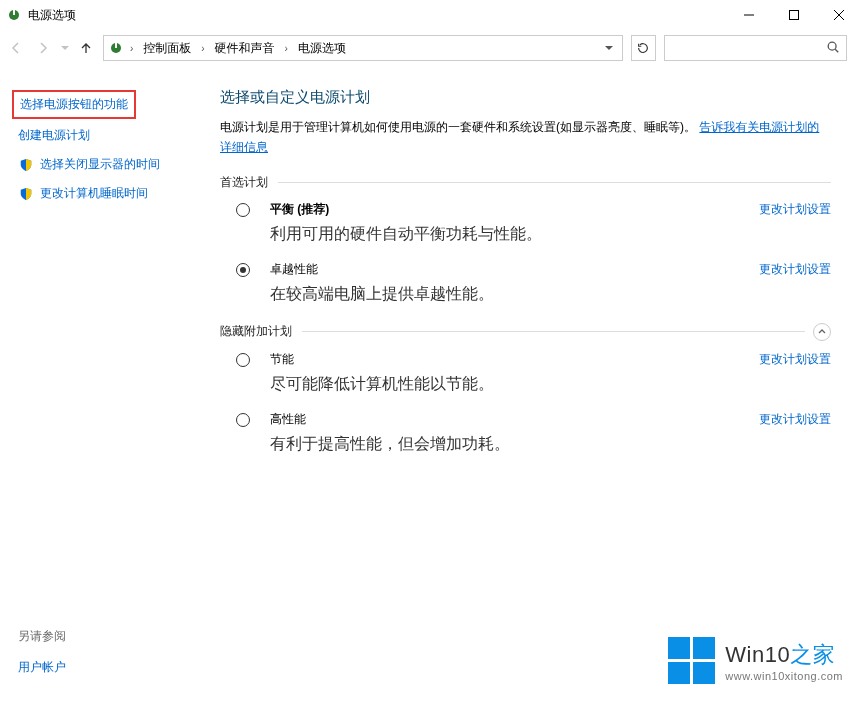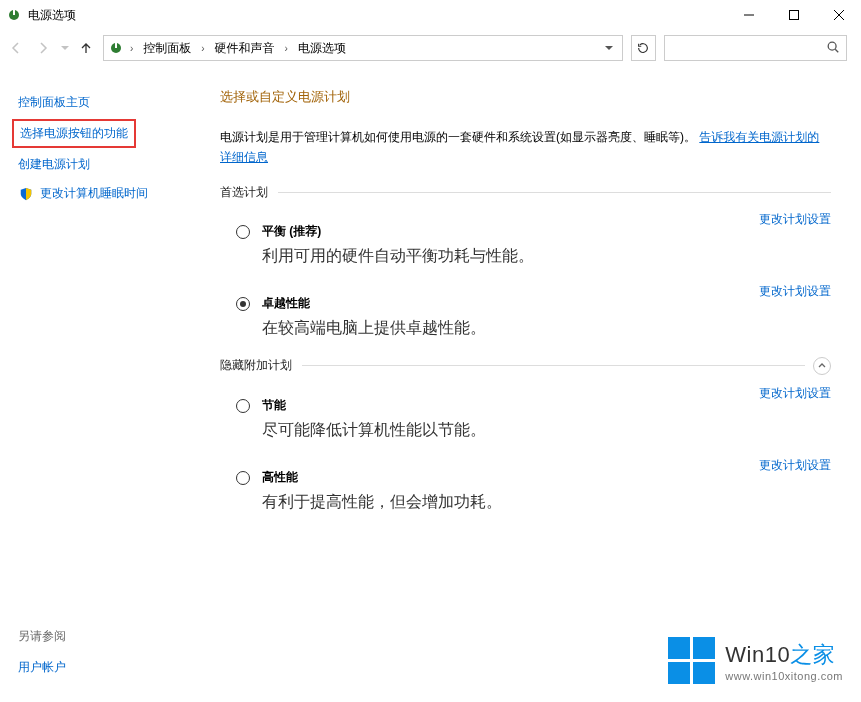--- a/index.html
+++ b/index.html
@@ -32,35 +32,35 @@
     .content { display:flex; height: calc(100% - 66px); }
     .sidebar { width: 200px; padding: 22px 0 0 18px; position: relative; }
     .sidebar a, .sidebar .slink { display:block; color:#0066cc; font-size: 12px; padding: 6px 0; cursor: pointer; }
     .sidebar .with-icon { display:flex; align-items:center; gap:6px; }
     .sidebar .highlight-box { border: 2px solid #e53935; padding: 2px 6px; display:inline-block; margin: 2px 0 2px -6px; }
     .sidebar .ico { width:16px; height:16px; display:inline-flex; align-items:center; justify-content:center; }
     .sidebar-bottom { position: absolute; bottom: 20px; left: 18px; }
     .sidebar-bottom .see-also { color:#6b6b6b; font-size:12px; padding-bottom: 8px; }
 
     .main { flex:1; padding: 22px 30px 0 20px; }
-    .heading { color:#a16207; font-size: 13px; margin-bottom: 21px; }
+    .heading { color:#0c4a6e; font-size: 15px; margin-bottom: 10px; }
     .desc { font-size: 12px; line-height: 1.7; margin-bottom: 16px; }
     .desc .link { color:#0066cc; text-decoration: underline; cursor: pointer; }
 
     .group { margin-bottom: 18px; }
     .group-header { display:flex; align-items:center; margin-bottom: 10px; }
     .group-title { color:#222; font-size:12px; white-space:nowrap; }
     .group-line { flex:1; height:1px; background:#ddd; margin-left: 10px; }
     .collapse-btn { width:18px; height:18px; border:1px solid #ccc; border-radius:50%; display:flex; align-items:center; justify-content:center; margin-left:8px; cursor:pointer; color:#666; font-size:10px; }
 
     .plan { display:flex; justify-content:space-between; align-items:flex-start; padding-left: 16px; margin-bottom: 16px; }
-    .plan-left { display:flex; gap:12px;margin-top:12px; }
+    .plan-left { display:flex; gap:20px; }
     .radio { width:14px; height:14px; border:1px solid #333; border-radius:50%; display:inline-flex; align-items:center; justify-content:center; flex-shrink:0; margin-top:2px; cursor:pointer; }
     .radio.checked::after { content:''; width:6px; height:6px; background:#333; border-radius:50%; }
-    .plan-title { font-size:12px;font-weight:bold; }
+    .plan-title { font-size:12px; }
     .plan-title.bold { font-weight:bold; }
     .plan-desc { font-size:16px; color:#333; margin-top: 6px; }
     .plan-action { color:#0066cc; font-size:12px; cursor:pointer; white-space:nowrap;font-family:Liberation Serif, serif; }
 
     
     .watermark { position:absolute; right:18px; bottom:18px; display:flex; align-items:center; gap:10px;margin-top:8px; }
     .wm-logo { display:grid; grid-template-columns: 22px 22px; grid-template-rows: 22px 22px; gap:3px; }
     .wm-logo div { background:#0a8fe6; }
     .wm-text { display:flex; flex-direction:column; }
     .wm-text .t1 { font-size:22px; font-weight:300; color:#333; letter-spacing:.5px; }
@@ -156,28 +156,36 @@
       <svg width="14" height="14" viewBox="0 0 16 16" fill="none" stroke="#555" stroke-width="1.5">
           <circle cx="7" cy="7" r="4.5"></circle>
           <line x1="10.5" y1="10.5" x2="14" y2="14"></line>
         </svg>
     </span>
   </div>
 </div>
 
 <div class="content">
   <div class="sidebar">
-    <span class="slink">控制面板主页</span>
 
     <span class="highlight-box">
       <span class="slink" style="padding:2px 0;">选择电源按钮的功能</span>
     </span>
 
     <span class="slink">创建电源计划</span>
 
+    <span class="slink with-icon">
+      <span class="ico">
+        <svg width="14" height="14" viewBox="0 0 16 16">
+            <path d="M8 1 L14 3 V8 C14 12 8 15 8 15 C8 15 2 12 2 8 V3 Z" fill="#0a6ad6"></path>
+            <path d="M8 1 L14 3 V8 C14 12 8 15 8 15 Z" fill="#f5c400"></path>
+          </svg>
+      </span>
+      <span>选择关闭显示器的时间</span>
+    </span>
 
     <span class="slink with-icon">
       <span class="ico">
         <svg width="14" height="14" viewBox="0 0 16 16">
             <path d="M8 1 L14 3 V8 C14 12 8 15 8 15 C8 15 2 12 2 8 V3 Z" fill="#0a6ad6"></path>
             <path d="M8 1 L14 3 V8 C14 12 8 15 8 15 Z" fill="#f5c400"></path>
           </svg>
       </span>
       <span>更改计算机睡眠时间</span>
     </span>

